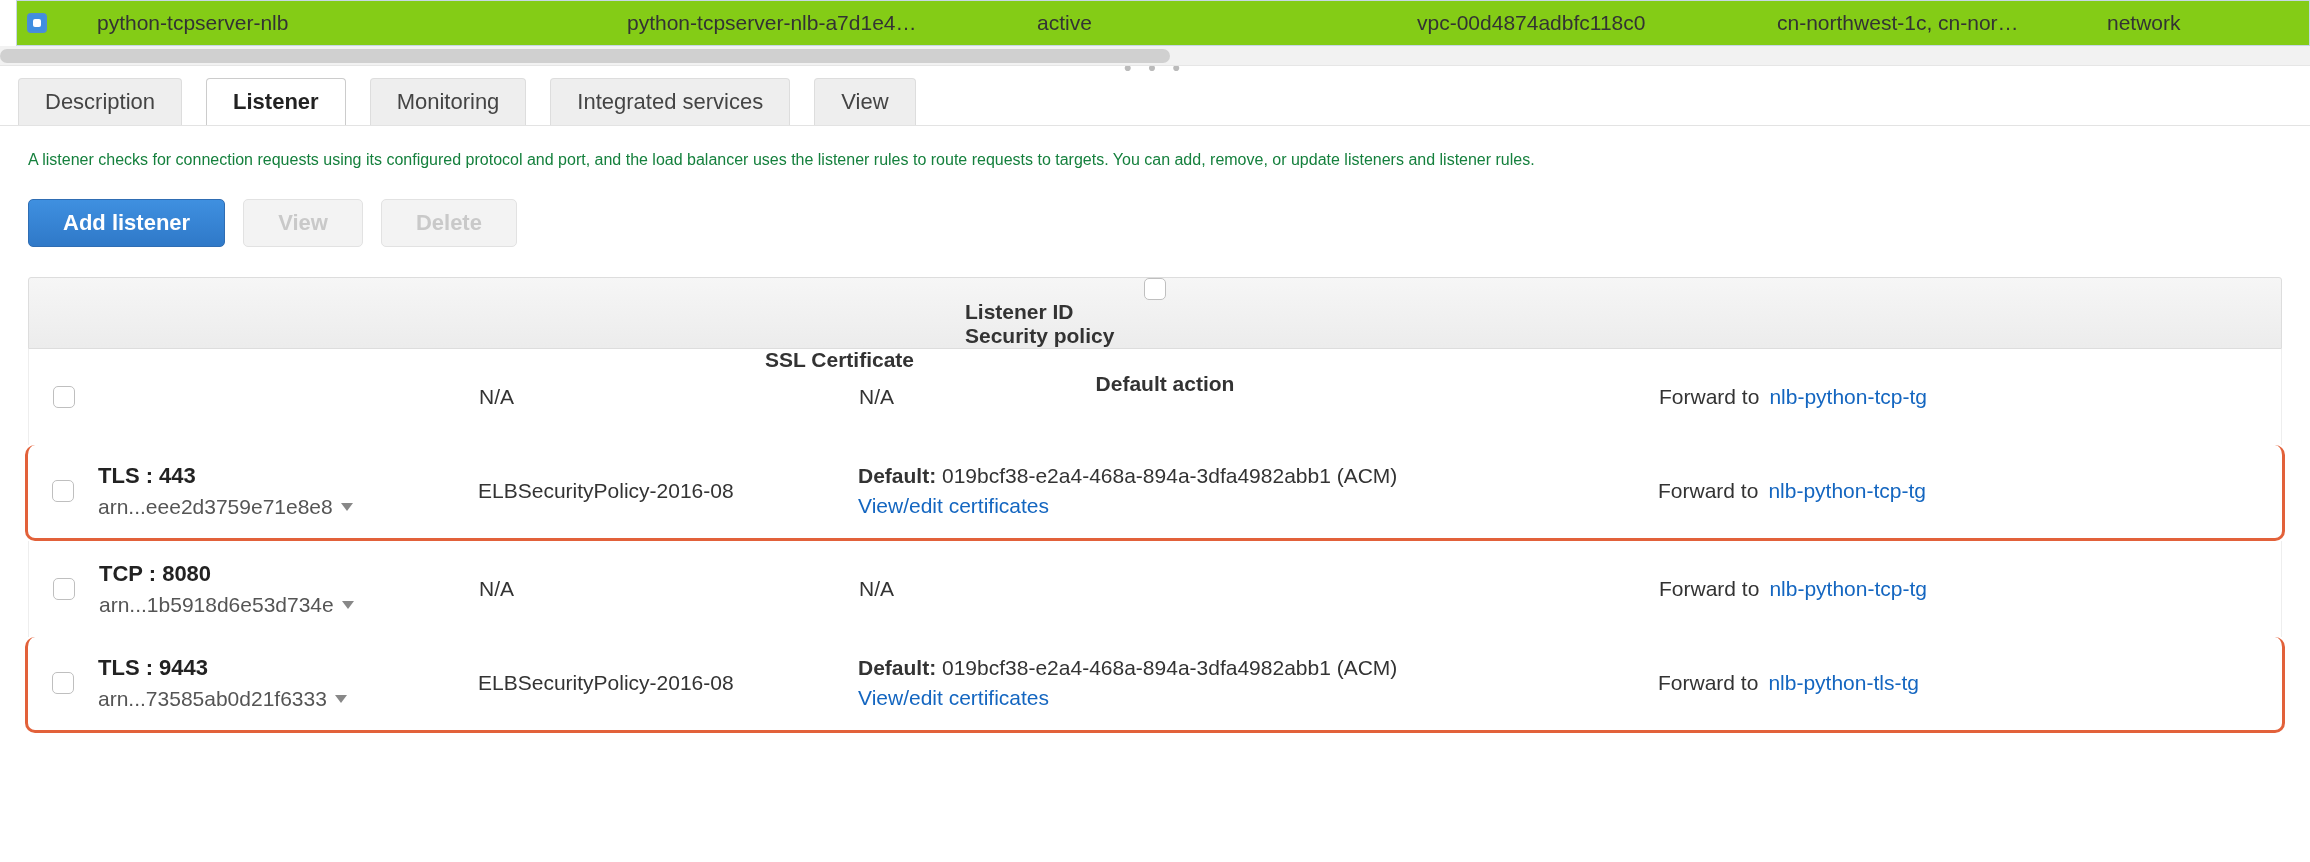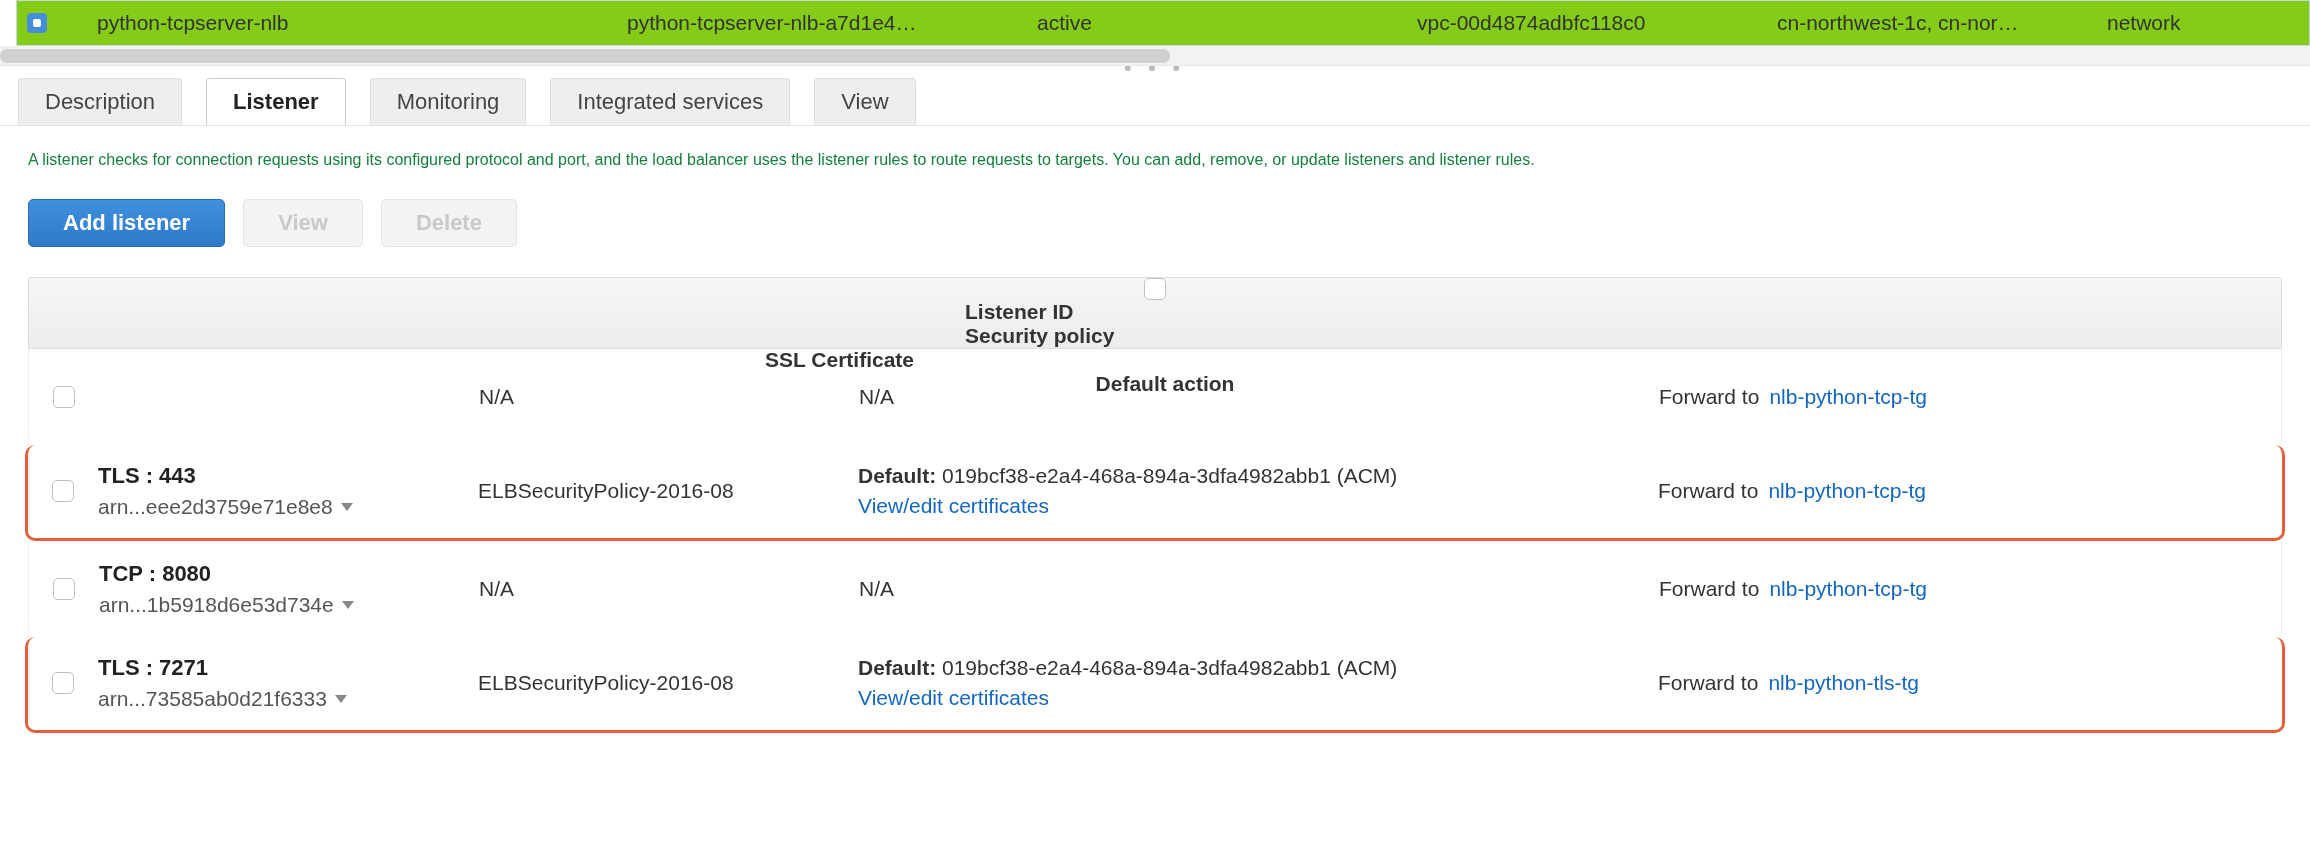--- a/index.html
+++ b/index.html
@@ -315,21 +315,21 @@
         <span class="link">nlb-python-tcp-tg</span>
       </div>
     </div>
   </div>
         <div class="trow highlight">
     <div class="col-check">
             <span class="cbox"></span>
           </div>
     <div class="col-id">
       <div class="id-block">
-        <span class="id-top">TLS : 7271</span>
+        <span class="id-top">TLS : 9443</span>
         <span class="id-arn">
           <span>arn...73585ab0d21f6333</span>
           <span class="caret"></span>
         </span>
       </div>
     </div>
     <div class="col-sec">ELBSecurityPolicy-2016-08</div>
     <div class="col-ssl">
       <div class="ssl-block">
 

